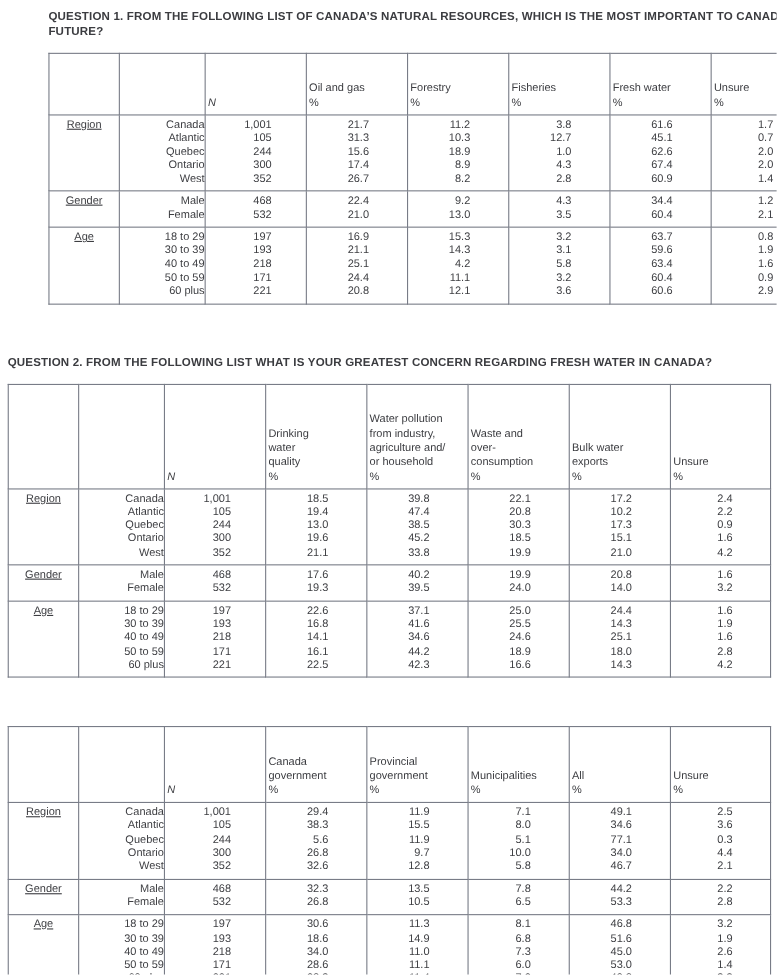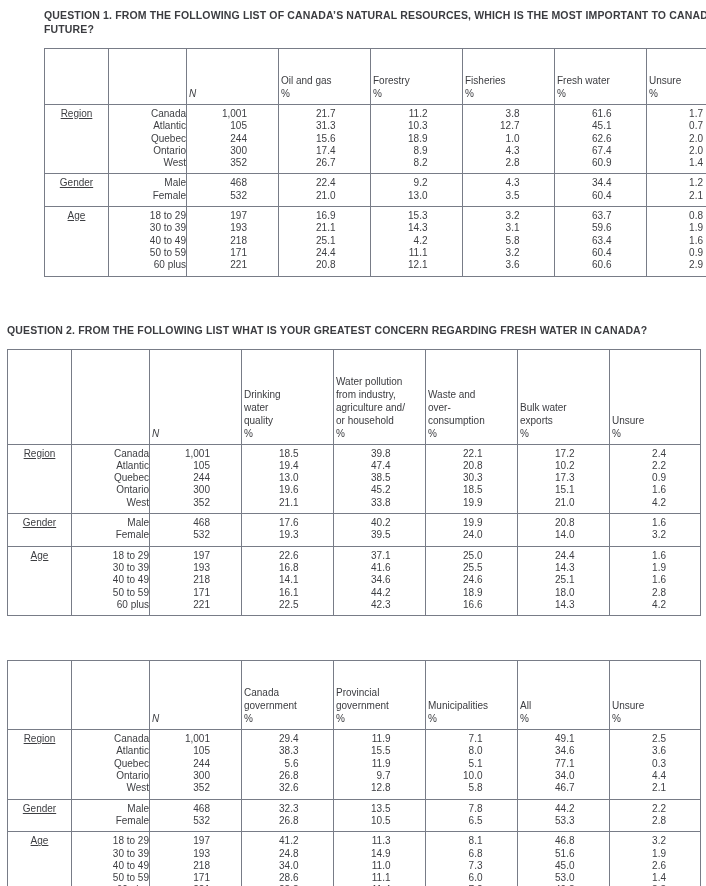--- a/index.html
+++ b/index.html
@@ -554,22 +554,22 @@
             <div class="line">60 plus</div>
           </td>
           <td class="ncol">
             <div class="line num-line"><span class="numN">197</span></div>
             <div class="line num-line"><span class="numN">193</span></div>
             <div class="line num-line"><span class="numN">218</span></div>
             <div class="line num-line"><span class="numN">171</span></div>
             <div class="line num-line"><span class="numN">221</span></div>
           </td>
           <td class="val">
-            <div class="line num-line"><span class="num">41.2</span></div>
-            <div class="line num-line"><span class="num">24.8</span></div>
+            <div class="line num-line"><span class="num">30.6</span></div>
+            <div class="line num-line"><span class="num">18.6</span></div>
             <div class="line num-line"><span class="num">34.0</span></div>
             <div class="line num-line"><span class="num">28.6</span></div>
             <div class="line num-line"><span class="num">28.3</span></div>
           </td>
           <td class="val">
             <div class="line num-line"><span class="num">11.3</span></div>
             <div class="line num-line"><span class="num">14.9</span></div>
             <div class="line num-line"><span class="num">11.0</span></div>
             <div class="line num-line"><span class="num">11.1</span></div>
             <div class="line num-line"><span class="num">11.4</span></div>

